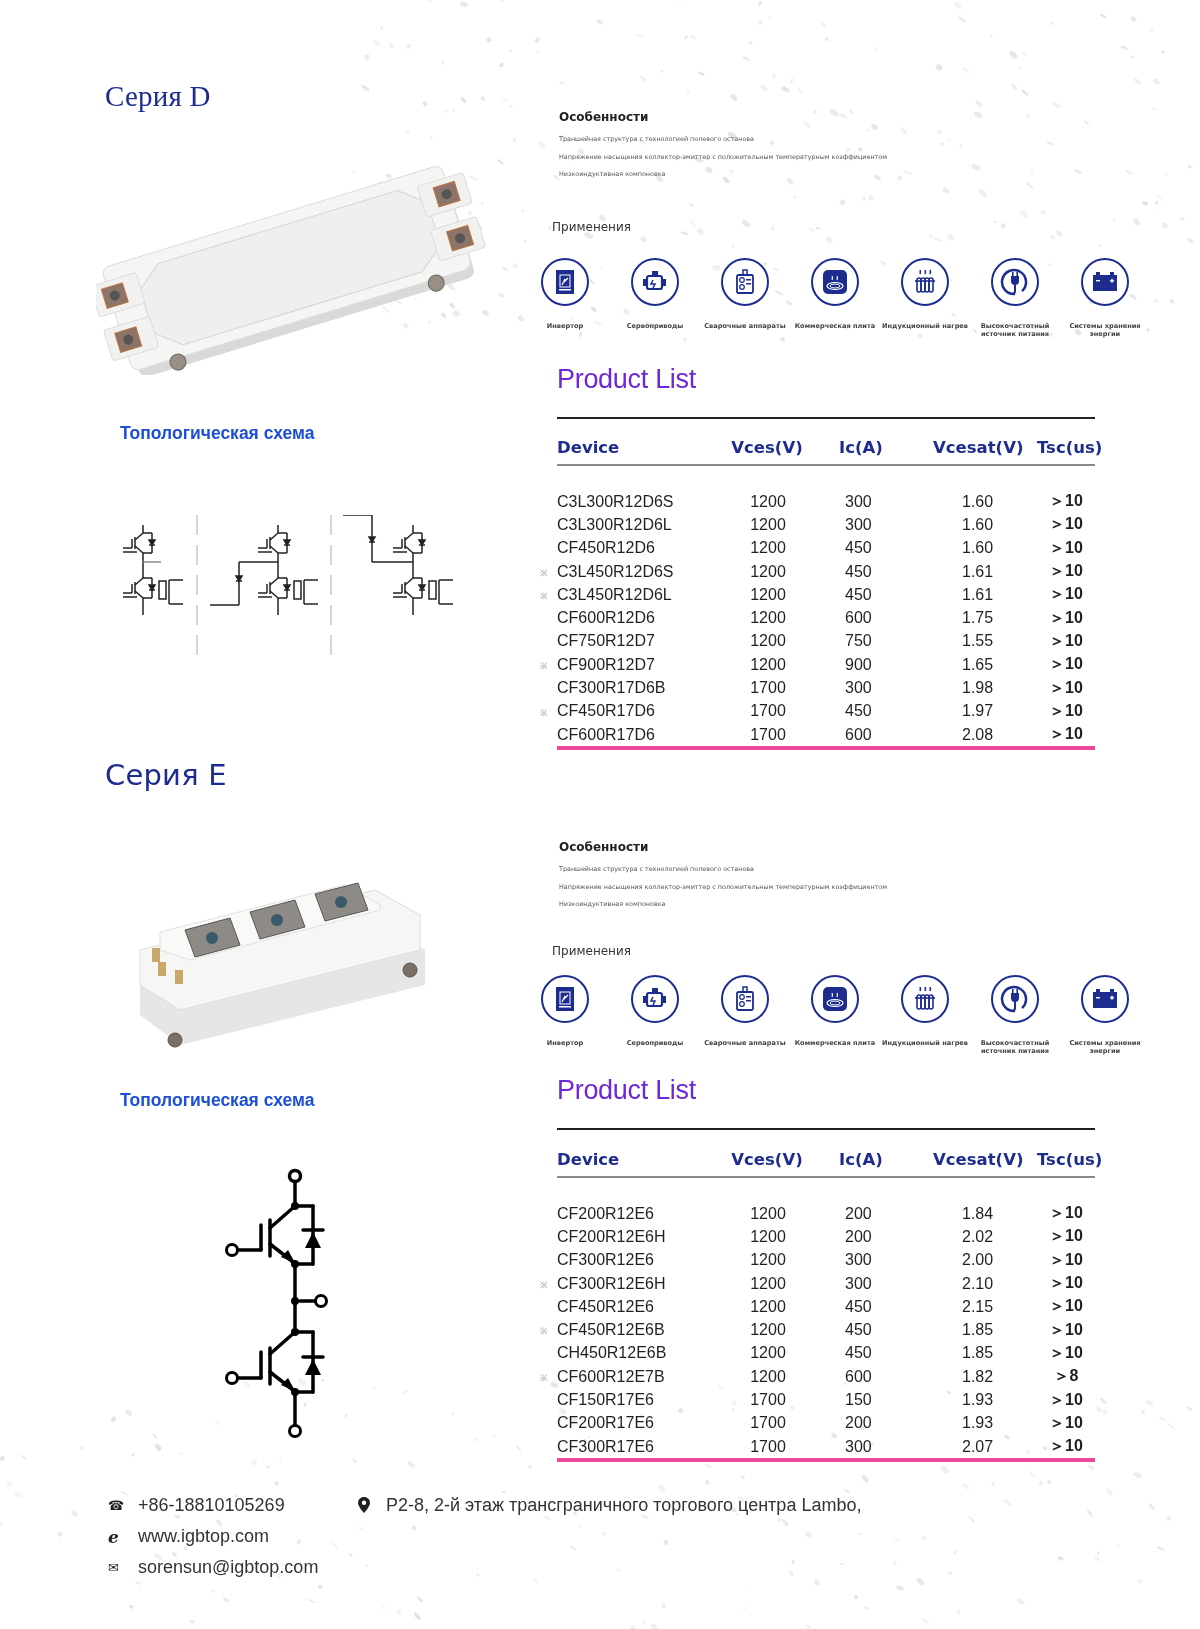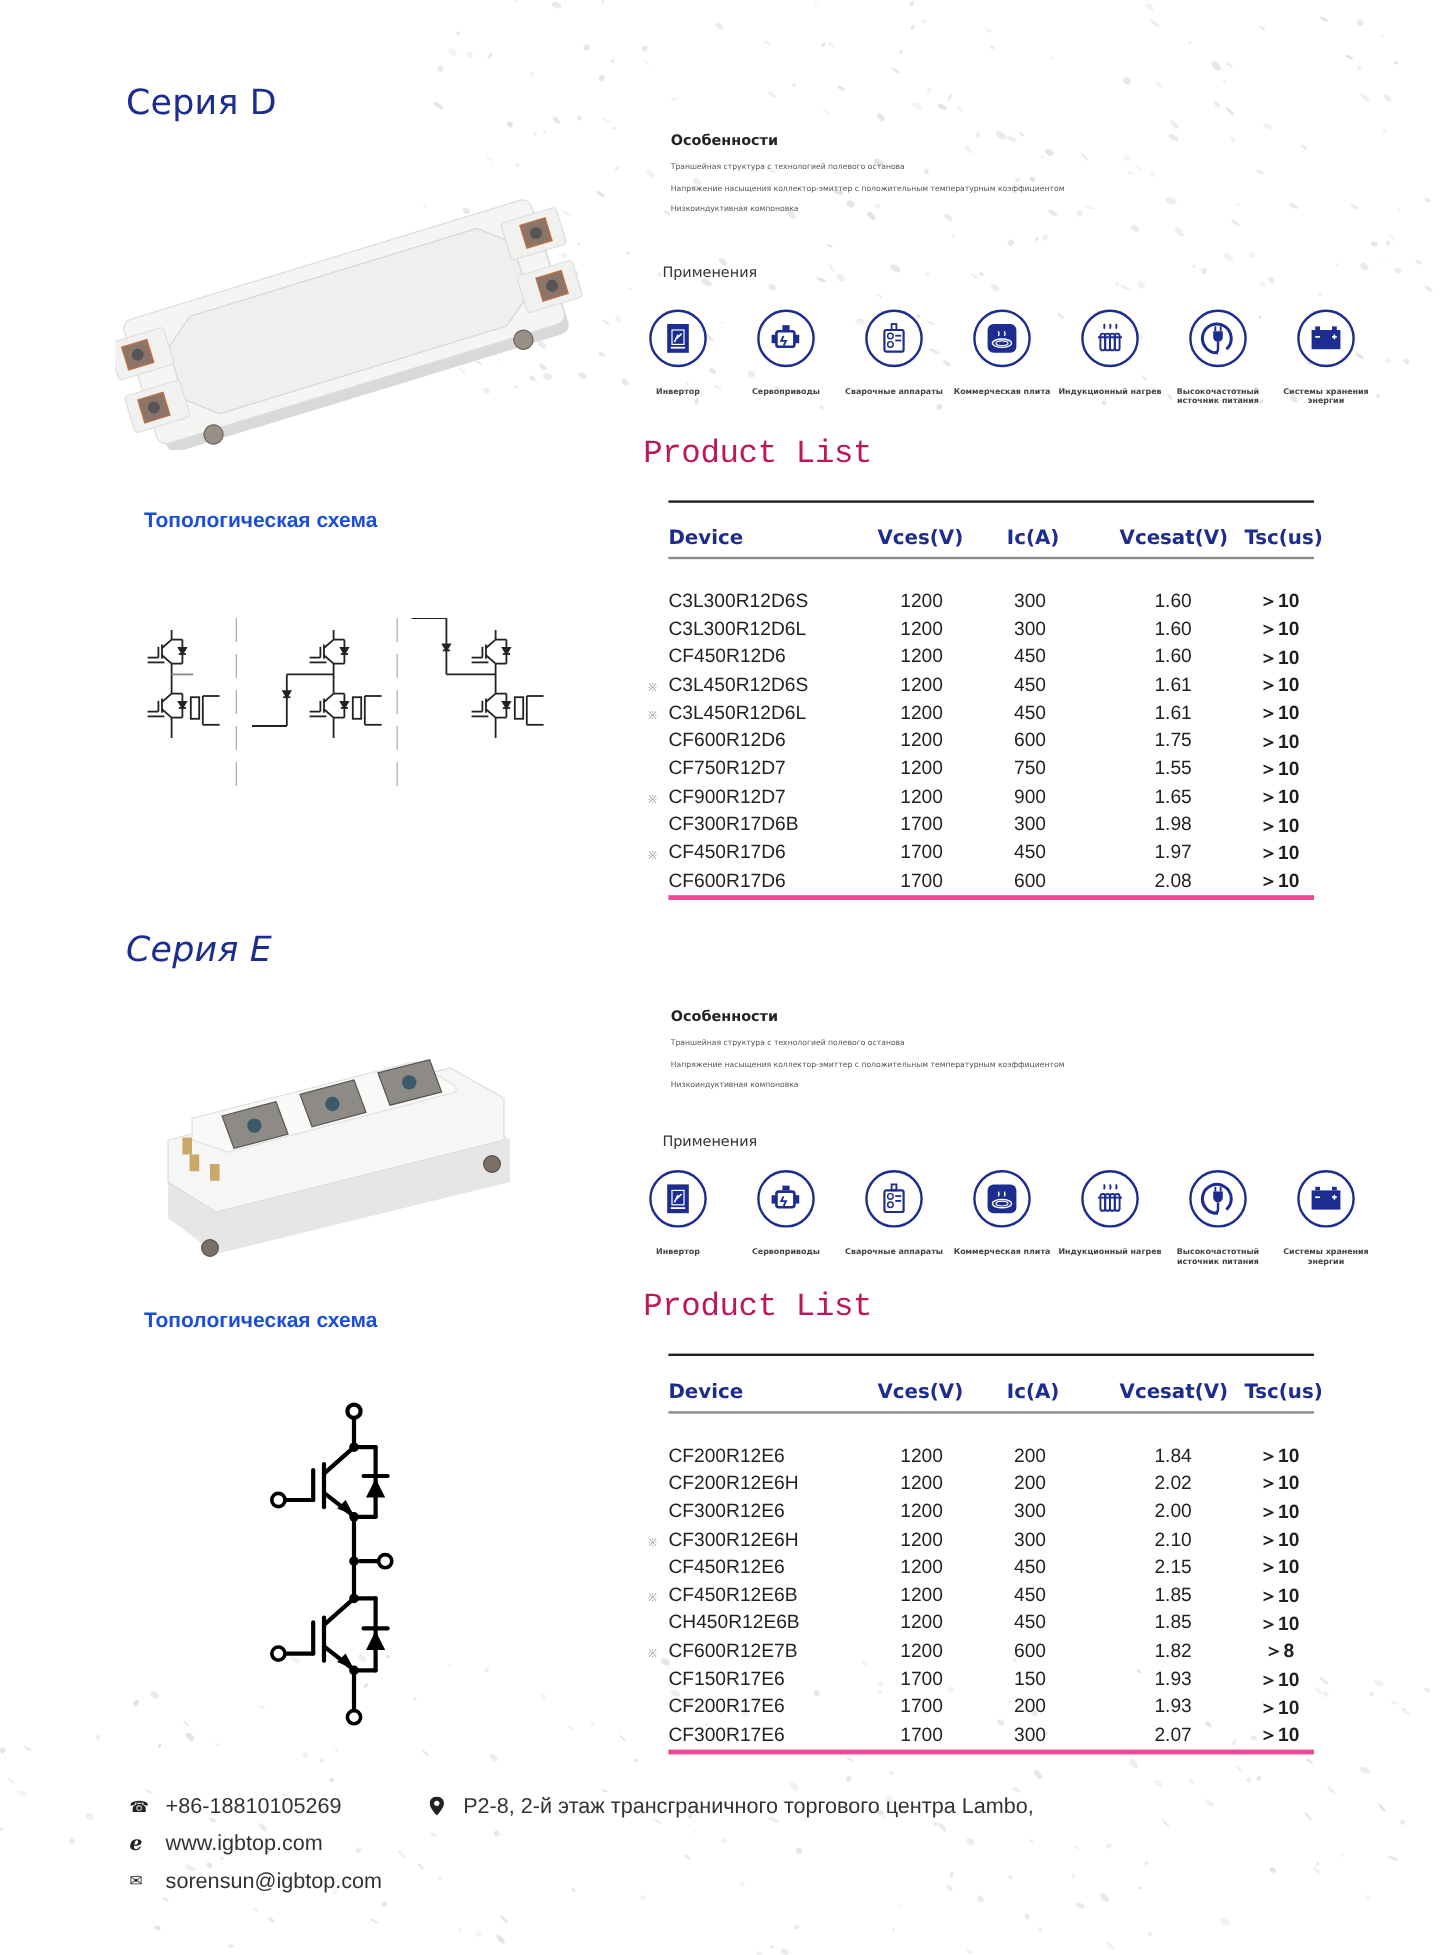--- a/index.html
+++ b/index.html
@@ -17,21 +17,21 @@
   .features .feat { font-family: "DejaVu Sans", sans-serif; font-size: 6.4px; color: #555; margin-bottom: 9.5px; white-space: nowrap; }
 
   .apps-title { position: absolute; left: 552px; font-family: "DejaVu Sans", sans-serif; font-size: 12px; color: #333; }
 
   .apps { position: absolute; left: 520px; width: 630px; display: flex; justify-content: center; }
   .app { width: 90px; display: flex; flex-direction: column; align-items: center; }
   .app-icon { width: 48px; height: 48px; border: 2.5px solid #1d2c8f; border-radius: 50%; display: flex; align-items: center; justify-content: center; background: #fff; }
   .app-icon svg { width: 30px; height: 30px; }
   .app-label { margin-top: 16px; font-family: "DejaVu Sans", sans-serif; font-size: 6.6px; font-weight: bold; color: #444; text-align: center; line-height: 8px; }
 
-  .pl-title { position: absolute; left: 536px; font-family: Liberation Mono, monospace; font-size: 27px; color: #be185d; letter-spacing: -0.3px; }
+  .pl-title { position: absolute; left: 557px; font-family: Liberation Sans, sans-serif; font-size: 27px; color: #6d28d9; letter-spacing: -0.3px; }
   .pl-rule-top { position: absolute; left: 557px; width: 538px; height: 2px; background: #231f20; }
 
   .ptable { position: absolute; left: 557px; width: 538px; }
   .ptable .thead { display: flex; height: 36px; align-items: center; border-bottom: 2px solid #8a8a8a; }
   .ptable .th { font-family: "DejaVu Sans", sans-serif; font-weight: bold; font-size: 16.5px; color: #1d2c8f; }
   .ptable .tbody { padding-top: 24px; border-bottom: 4px solid #ec4899; }
   .ptable .tr { display: flex; height: 23.3px; align-items: center; font-size: 16px; color: #231f20; position: relative; }
   .ptable .tr .mark { position: absolute; left: -17px; top: 6px; font-size: 9px; color: #999; }
   .c-dev { width: 160px; text-align: left; }
   .c-vces { width: 100px; text-align: center; padding-left: 2px; }
@@ -432,21 +432,21 @@
     <ellipse cx="585.2" cy="1440.5" rx="2.3" ry="1.0" fill="#e3e3e3" opacity="0.94" transform="rotate(39 585.2 1440.5)"></ellipse>
     <ellipse cx="1104.8" cy="1411.8" rx="2.4" ry="2.2" fill="#e3e3e3" opacity="0.52" transform="rotate(46 1104.8 1411.8)"></ellipse>
     <ellipse cx="320.3" cy="1586.8" rx="2.2" ry="2.3" fill="#e3e3e3" opacity="0.82" transform="rotate(47 320.3 1586.8)"></ellipse>
     <ellipse cx="1078.2" cy="332.2" rx="3.5" ry="2.3" fill="#e3e3e3" opacity="0.94" transform="rotate(46 1078.2 332.2)"></ellipse>
     <ellipse cx="113.4" cy="1419.2" rx="2.3" ry="2.8" fill="#e3e3e3" opacity="0.98" transform="rotate(46 113.4 1419.2)"></ellipse>
     <ellipse cx="816.9" cy="1582.4" rx="3.0" ry="2.3" fill="#e3e3e3" opacity="0.73" transform="rotate(49 816.9 1582.4)"></ellipse>
     <ellipse cx="776.1" cy="269.3" rx="3.0" ry="1.0" fill="#e3e3e3" opacity="0.63" transform="rotate(21 776.1 269.3)"></ellipse>
     <ellipse cx="219.2" cy="1522.8" rx="4.4" ry="2.0" fill="#e3e3e3" opacity="0.72" transform="rotate(46 219.2 1522.8)"></ellipse>
   </svg>
 
-<h1 class="series-title" style="top:68px;">Серия D</h1>
+<h1 class="series-title" style="top:80px;font-family:Liberation Serif, serif;">Серия D</h1>
 
 <svg class="photo" style="left:96px; top:165px;" width="390" height="210" viewBox="0 0 390 210">
   <g transform="rotate(-17 195 105)">
     <rect x="20" y="55" width="350" height="110" rx="8" fill="#d9d9d9"></rect>
     <rect x="14" y="48" width="355" height="108" rx="8" fill="#f5f5f3" stroke="#dcdcdc"></rect>
     <polygon points="70,60 320,60 345,80 345,125 320,145 70,145 45,125 45,80" fill="#efefed" stroke="#d5d5d3"></polygon>
     <rect x="-2" y="62" width="48" height="32" rx="3" fill="#f1f1ef" stroke="#ddd"></rect>
     <rect x="-2" y="108" width="48" height="32" rx="3" fill="#f1f1ef" stroke="#ddd"></rect>
     <rect x="340" y="62" width="48" height="32" rx="3" fill="#f1f1ef" stroke="#ddd"></rect>
     <rect x="340" y="108" width="48" height="32" rx="3" fill="#f1f1ef" stroke="#ddd"></rect>
@@ -771,21 +771,21 @@
         <polygon points="254,22 260,22 257,27" fill="#222"></polygon>
       <line x1="254" y1="27" x2="260" y2="27"></line>
         <rect x="314" y="66" width="7" height="18" fill="#fff"></rect>
       <line x1="324" y1="65" x2="338" y2="65"></line>
       <line x1="324" y1="65" x2="324" y2="89"></line>
       <line x1="324" y1="89" x2="338" y2="89"></line>
       </g>
     </g>
 </svg>
 
-<h1 class="series-title" style="top:774px;font-style:italic;">Серия E</h1>
+<h1 class="series-title" style="top:758px;">Серия E</h1>
 
 <svg class="photo" style="left:130px; top:850px;" width="300" height="200" viewBox="0 0 300 200">
   <polygon points="10,130 260,75 295,100 295,135 50,195 10,165" fill="#e6e6e4"></polygon>
   <polygon points="10,100 245,40 290,65 290,100 50,160 10,135" fill="#f6f6f4" stroke="#ddd"></polygon>
   <polygon points="30,82 215,35 250,55 250,60 60,110 30,100" fill="#f9f9f8" stroke="#e0e0e0"></polygon>
   <g>
     <polygon points="55,80 100,68 110,95 65,107" fill="#8e8a86" stroke="#555"></polygon>
     <circle cx="82" cy="88" r="6" fill="#3a5a6a"></circle>
     <polygon points="120,62 165,50 175,77 130,89" fill="#8e8a86" stroke="#555"></polygon>
     <circle cx="147" cy="70" r="6" fill="#3a5a6a"></circle>

